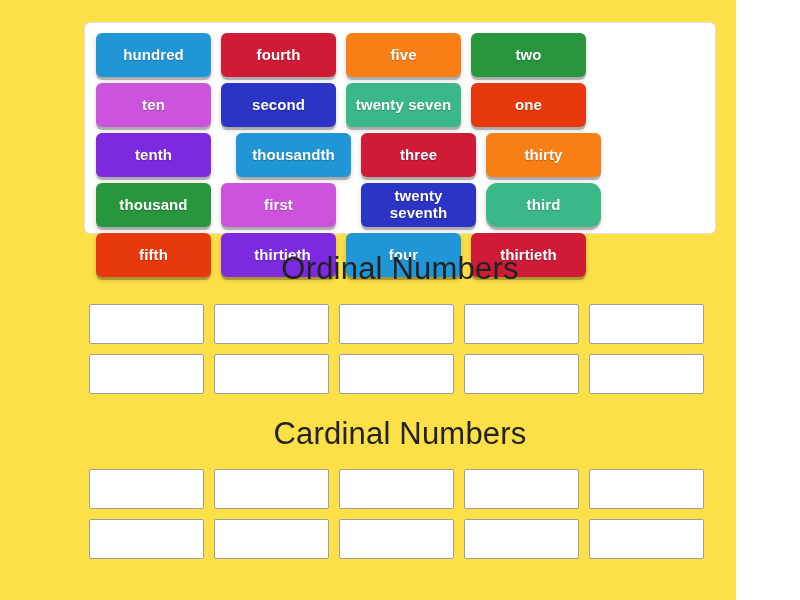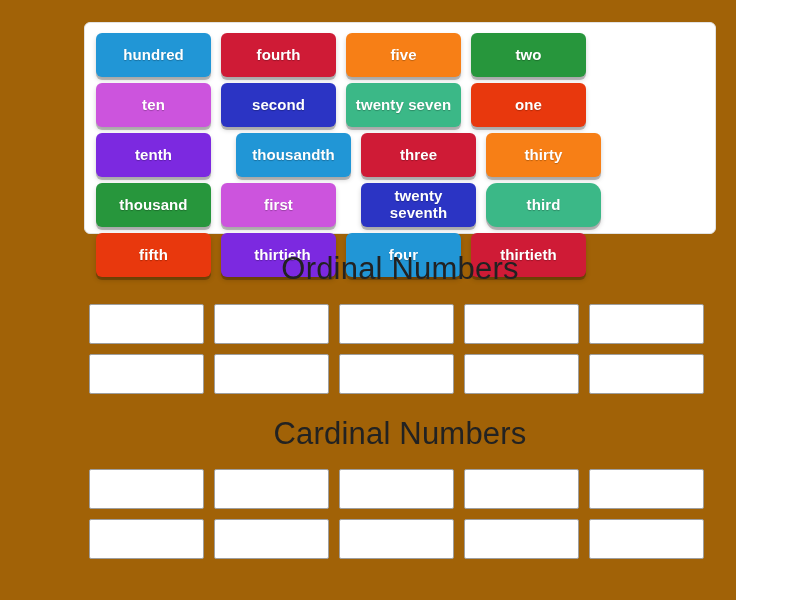--- a/index.html
+++ b/index.html
@@ -11,21 +11,21 @@
     height: 600px;
     background: #ffffff;
     font-family: "Liberation Sans", sans-serif;
     overflow: hidden;
   }
 
   #board {
     position: relative;
     width: 736px;
     height: 600px;
-    background: #a16207;
+    background: #fde047;
   }
 
   
   .tile-pool {
     position: absolute;
     left: 84px;
     top: 22px;
     width: 632px;
     height: 212px;
     background: #ffffff;

